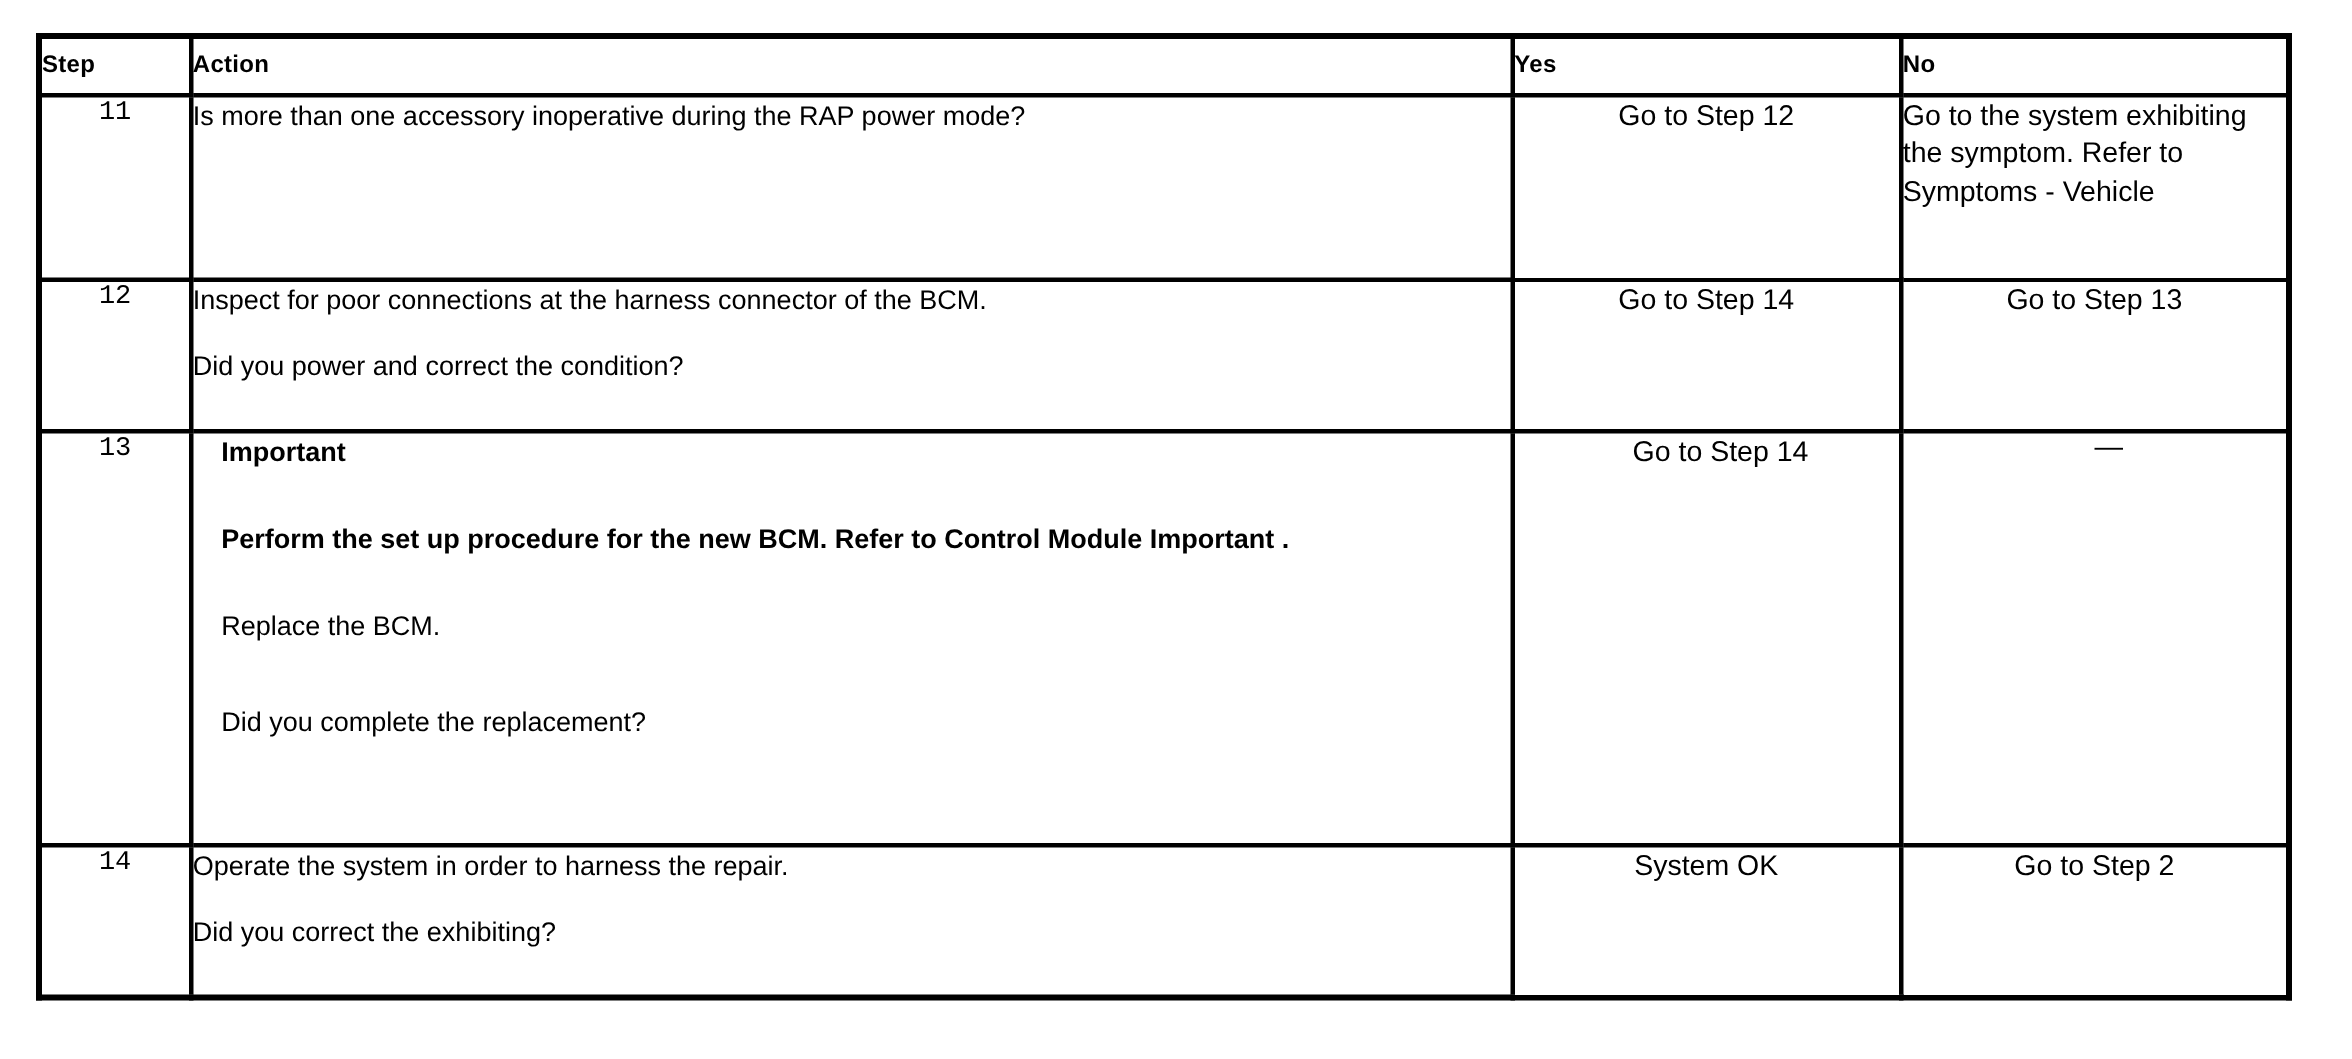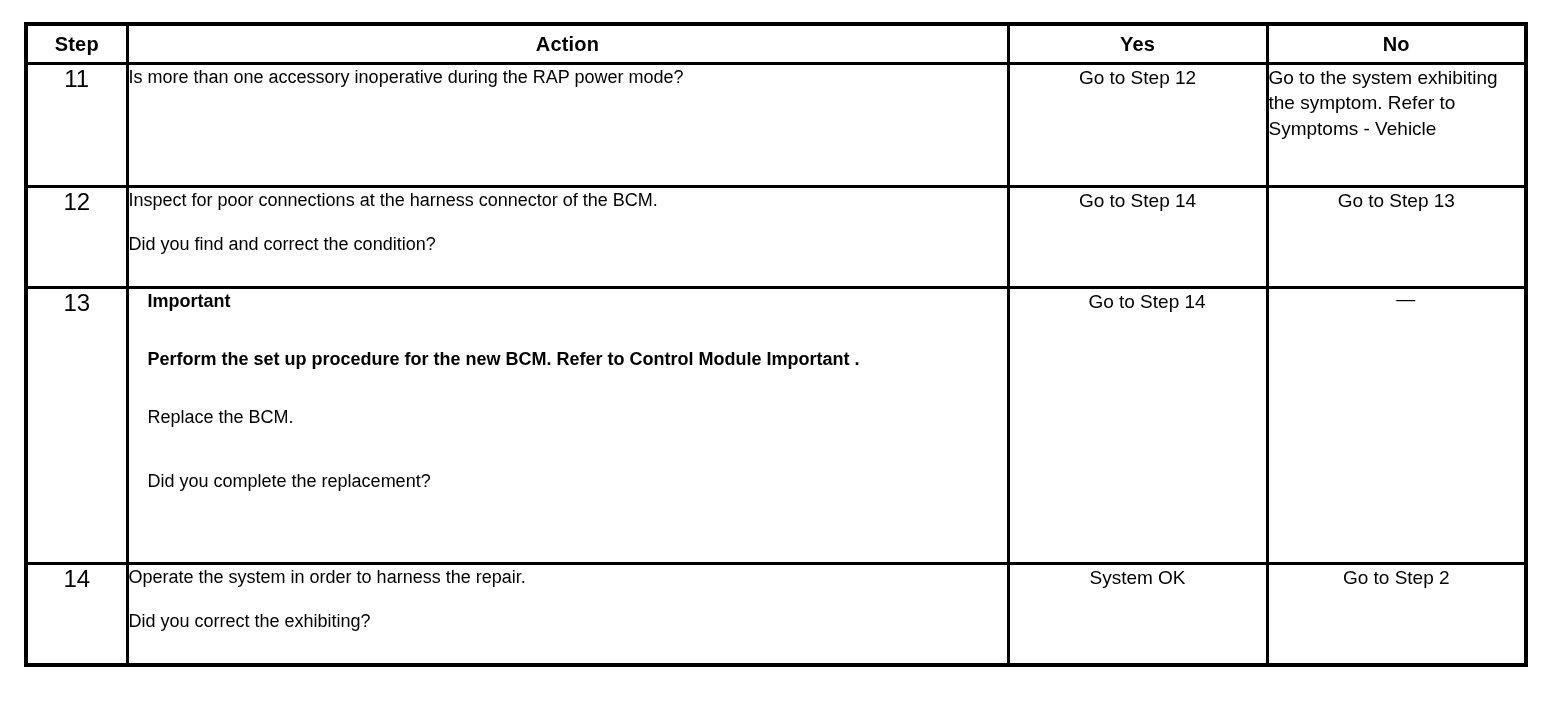--- a/index.html
+++ b/index.html
@@ -41,34 +41,35 @@
     border: 4px solid #000000;
   }
 
   col.c-step  { width: 101px; }
   col.c-act   { width: 881px; }
   col.c-yes   { width: 259px; }
   col.c-no    { width: 259px; }
 
   
   .hdr th {
-    text-align: center;
+    text-align: left;
     vertical-align: middle;
-    font-size: 20px;
+    font-size: 16px;
     font-weight: bold;
     height: 36px;
     line-height: 36px;
     letter-spacing: 0.2px;
   }
 
   
   .cell-step {
     text-align: center;
     vertical-align: middle;
-    font-size: 24px;
+    font-size: 18px;
+    font-family: Liberation Mono, monospace;
   }
 
   .cell-action {
     padding: 4px 0 4px 7px;
     font-size: 18px;
     line-height: 1.34;
   }
 
   .cell-yn {
     position: relative;
@@ -141,21 +142,21 @@
         </td>
         <td class="cell-yn yn-bottom-center">Go to Step 12</td>
         <td class="cell-yn yn-top-left">Go to the system exhibiting the symptom. Refer to Symptoms - Vehicle</td>
       </tr>
 
       <tr class="row-12">
         <td class="cell-step">12</td>
         <td class="cell-action">
           <p class="para">Inspect for poor connections at the harness connector of the BCM.</p>
           <div class="gap"></div>
-          <p class="para">Did you find and correct the condition?</p>
+          <p class="para">Did you power and correct the condition?</p>
         </td>
         <td class="cell-yn yn-bottom-center">Go to Step 14</td>
         <td class="cell-yn yn-bottom-center">Go to Step 13</td>
       </tr>
 
       <tr class="row-13">
         <td class="cell-step">13</td>
         <td class="cell-action">
           <p class="para bold">Important</p>
           <div class="gap"></div>

